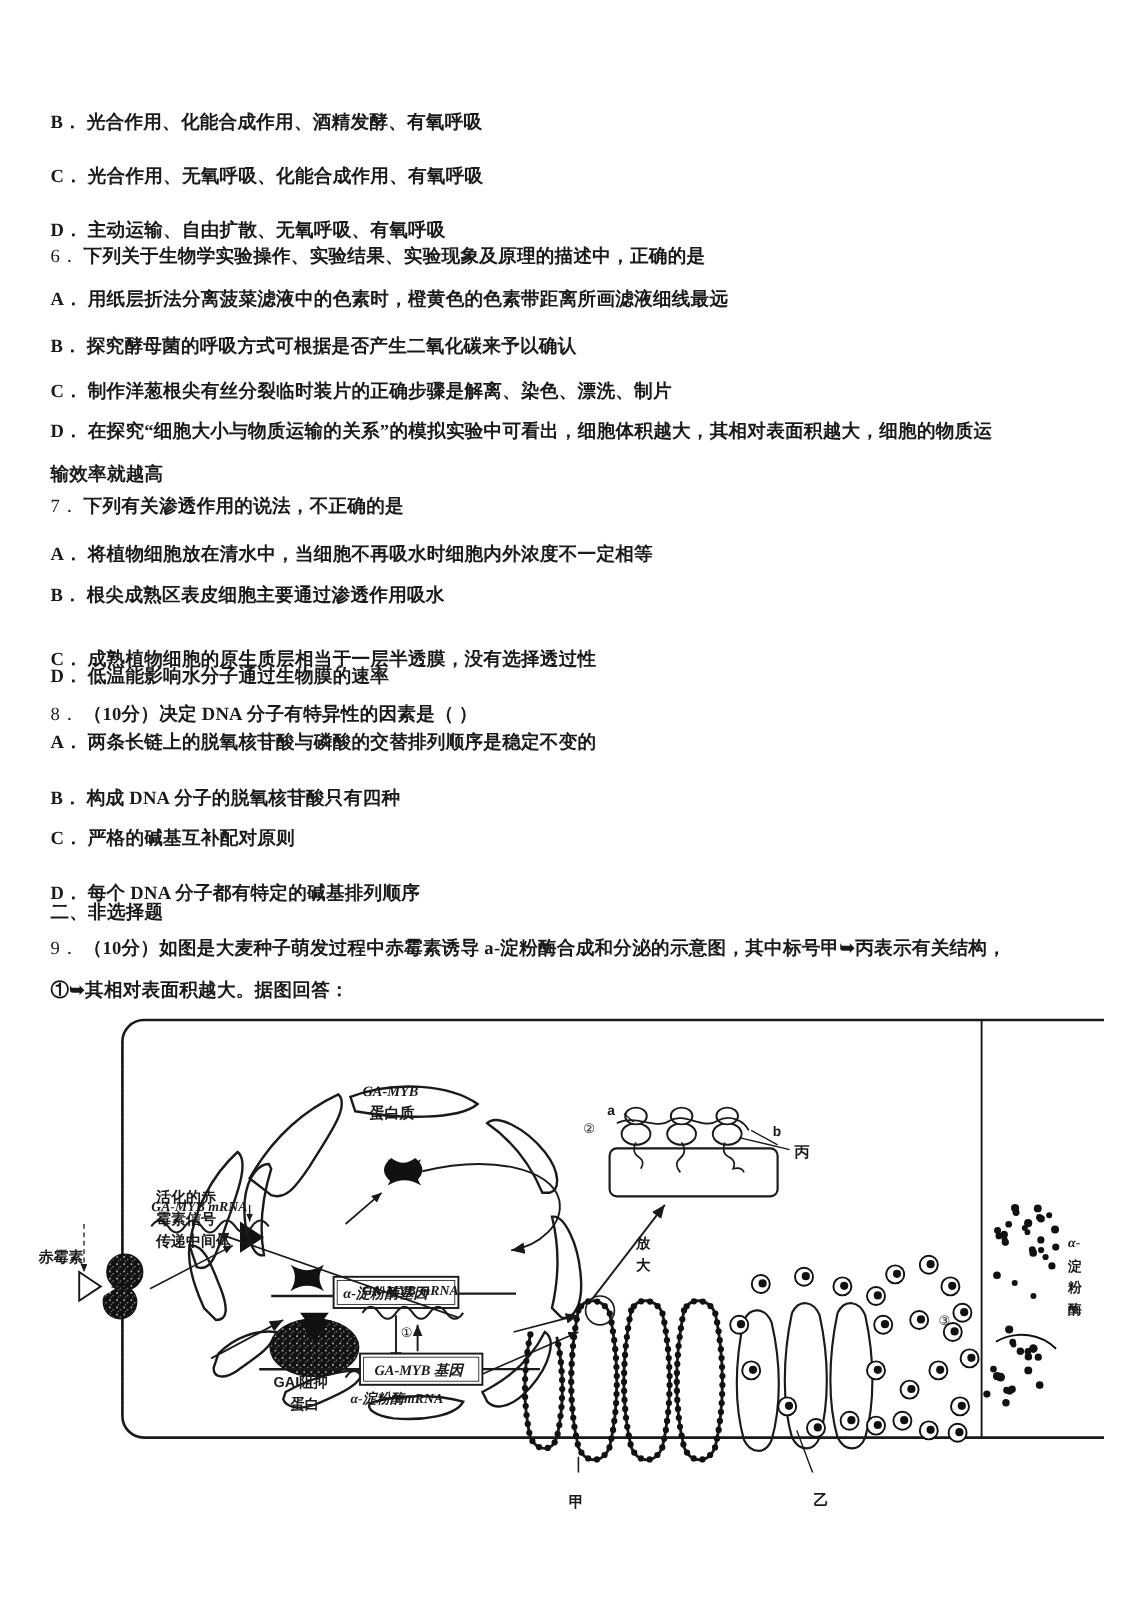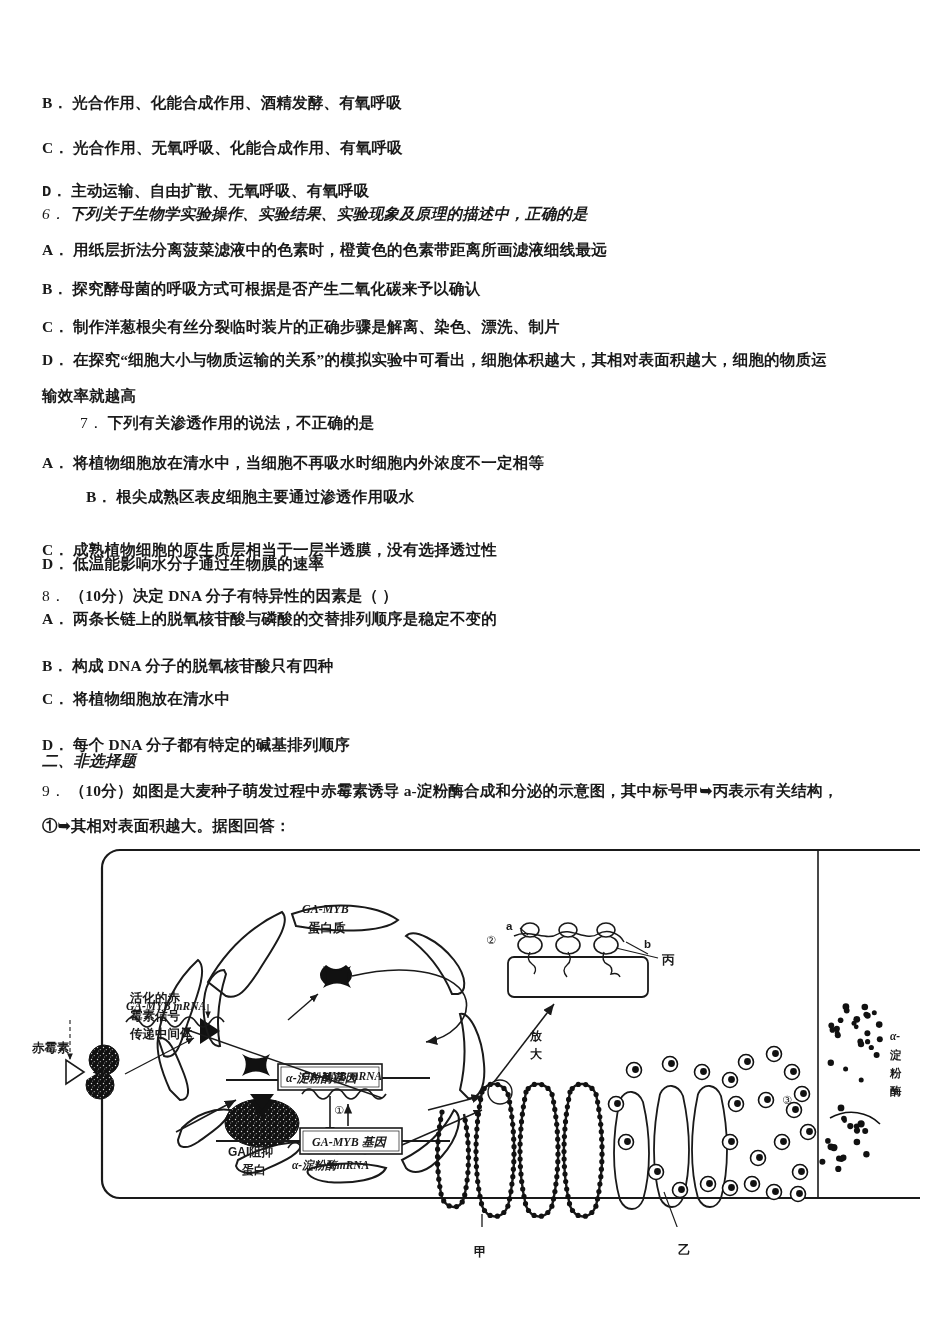--- a/index.html
+++ b/index.html
@@ -22,38 +22,38 @@
   .diagram svg { display:block; }
 </style>
 </head>
 <body>
 
 <div class="page">
 
   <div id="text-layer">
       <div class="qtext" style="top: 95px;"><span class="lbl" style="font-weight: 700; margin-right: 4px;">B．</span><span class="cn">光合作用、化能合成作用、酒精发酵、有氧呼吸</span></div>
       <div class="qtext" style="top: 140px;"><span class="lbl" style="font-weight: 700; margin-right: 4px;">C．</span><span class="cn">光合作用、无氧呼吸、化能合成作用、有氧呼吸</span></div>
-      <div class="qtext" style="top: 185px; font-family: Liberation Mono, monospace;"><span class="lbl" style="font-weight: 700; margin-right: 4px;">D．</span><span class="cn">主动运输、自由扩散、无氧呼吸、有氧呼吸</span></div>
-      <div class="qtext" style="top: 206px; font-style: italic;"><span class="qnum" style="font-weight: 400; margin-right: 4px;">6．</span><span class="cn">下列关于生物学实验操作、实验结果、实验现象及原理的描述中，正确的是</span></div>
+      <div class="qtext" style="top: 185px;"><span class="lbl" style="font-weight: 700; margin-right: 4px;">D．</span><span class="cn">主动运输、自由扩散、无氧呼吸、有氧呼吸</span></div>
+      <div class="qtext" style="top: 206px;"><span class="qnum" style="font-weight: 400; margin-right: 4px;">6．</span><span class="cn">下列关于生物学实验操作、实验结果、实验现象及原理的描述中，正确的是</span></div>
       <div class="qtext" style="top: 242px;"><span class="lbl" style="font-weight: 700; margin-right: 4px;">A．</span><span class="cn">用纸层折法分离菠菜滤液中的色素时，橙黄色的色素带距离所画滤液细线最远</span></div>
       <div class="qtext" style="top: 281px;"><span class="lbl" style="font-weight: 700; margin-right: 4px;">B．</span><span class="cn">探究酵母菌的呼吸方式可根据是否产生二氧化碳来予以确认</span></div>
       <div class="qtext" style="top: 319px;"><span class="lbl" style="font-weight: 700; margin-right: 4px;">C．</span><span class="cn">制作洋葱根尖有丝分裂临时装片的正确步骤是解离、染色、漂洗、制片</span></div>
       <div class="qtext" style="top: 352px;"><span class="lbl" style="font-weight: 700; margin-right: 4px;">D．</span><span class="cn">在探究“细胞大小与物质运输的关系”的模拟实验中可看出，细胞体积越大，其相对表面积越大，细胞的物质运</span></div>
       <div class="qtext" style="top: 388px;"><span class="cn">输效率就越高</span></div>
-      <div class="qtext" style="top: 415px; margin-left: 38px;"><span class="qnum" style="font-weight: 400; margin-right: 4px;">7．</span><span class="cn">下列有关渗透作用的说法，不正确的是</span></div>
+      <div class="qtext" style="top: 415px;"><span class="qnum" style="font-weight: 400; margin-right: 4px;">7．</span><span class="cn">下列有关渗透作用的说法，不正确的是</span></div>
       <div class="qtext" style="top: 455px; text-align: right;"><span class="lbl" style="font-weight: 700; margin-right: 4px;">A．</span><span class="cn">将植物细胞放在清水中，当细胞不再吸水时细胞内外浓度不一定相等</span></div>
-      <div class="qtext" style="top: 489px; margin-left: 44px;"><span class="lbl" style="font-weight: 700; margin-right: 4px;">B．</span><span class="cn">根尖成熟区表皮细胞主要通过渗透作用吸水</span></div>
+      <div class="qtext" style="top: 489px;"><span class="lbl" style="font-weight: 700; margin-right: 4px;">B．</span><span class="cn">根尖成熟区表皮细胞主要通过渗透作用吸水</span></div>
       <div class="qtext" style="top: 522px; margin-top: 20px;"><span class="lbl" style="font-weight: 700; margin-right: 4px;">C．</span><span class="cn">成熟植物细胞的原生质层相当于一层半透膜，没有选择透过性</span></div>
       <div class="qtext" style="top: 556px;"><span class="lbl" style="font-weight: 700; margin-right: 4px;">D．</span><span class="cn">低温能影响水分子通过生物膜的速率</span></div>
       <div class="qtext" style="top: 588px;"><span class="qnum" style="font-weight: 400; margin-right: 4px;">8．</span><span class="cn">（10分）决定 DNA 分子有特异性的因素是（  ）</span></div>
       <div class="qtext" style="top: 611px;"><span class="lbl" style="font-weight: 700; margin-right: 4px;">A．</span><span class="cn">两条长链上的脱氧核苷酸与磷酸的交替排列顺序是稳定不变的</span></div>
       <div class="qtext" style="top: 658px; text-align: center;"><span class="lbl" style="font-weight: 700; margin-right: 4px;">B．</span><span class="cn">构成 DNA 分子的脱氧核苷酸只有四种</span></div>
-      <div class="qtext" style="top: 691px;"><span class="lbl" style="font-weight: 700; margin-right: 4px;">C．</span><span class="cn">将植物细胞放在清水中</span></div>
+      <div class="qtext" style="top: 691px;"><span class="lbl" style="font-weight: 700; margin-right: 4px;">C．</span><span class="cn">严格的碱基互补配对原则</span></div>
       <div class="qtext" style="top: 725px; margin-top: 12px;"><span class="lbl" style="font-weight: 700; margin-right: 4px;">D．</span><span class="cn">每个 DNA 分子都有特定的碱基排列顺序</span></div>
-      <div class="qtext" style="top: 753px; font-style: italic;"><span class="sect">二、非选择题</span></div>
+      <div class="qtext" style="top: 753px;"><span class="sect">二、非选择题</span></div>
       <div class="qtext" style="top: 783px;"><span class="qnum" style="font-weight: 400; margin-right: 4px;">9．</span><span class="cn">（10分）如图是大麦种子萌发过程中赤霉素诱导 a-淀粉酶合成和分泌的示意图，其中标号甲➥丙表示有关结构，</span></div>
       <div class="qtext" style="top: 818px;"><span class="cn">①➥其相对表面积越大。据图回答：</span></div>
     </div>
 
   <div class="diagram">
   <svg width="890" height="385" viewBox="0 0 890 385" xmlns="http://www.w3.org/2000/svg">
     <defs>
       <marker id="ah" markerWidth="9" markerHeight="9" refX="7" refY="3" orient="auto">
         <path d="M0,0 L7,3 L0,6 z" fill="#1a1a1a"></path>
       </marker>

